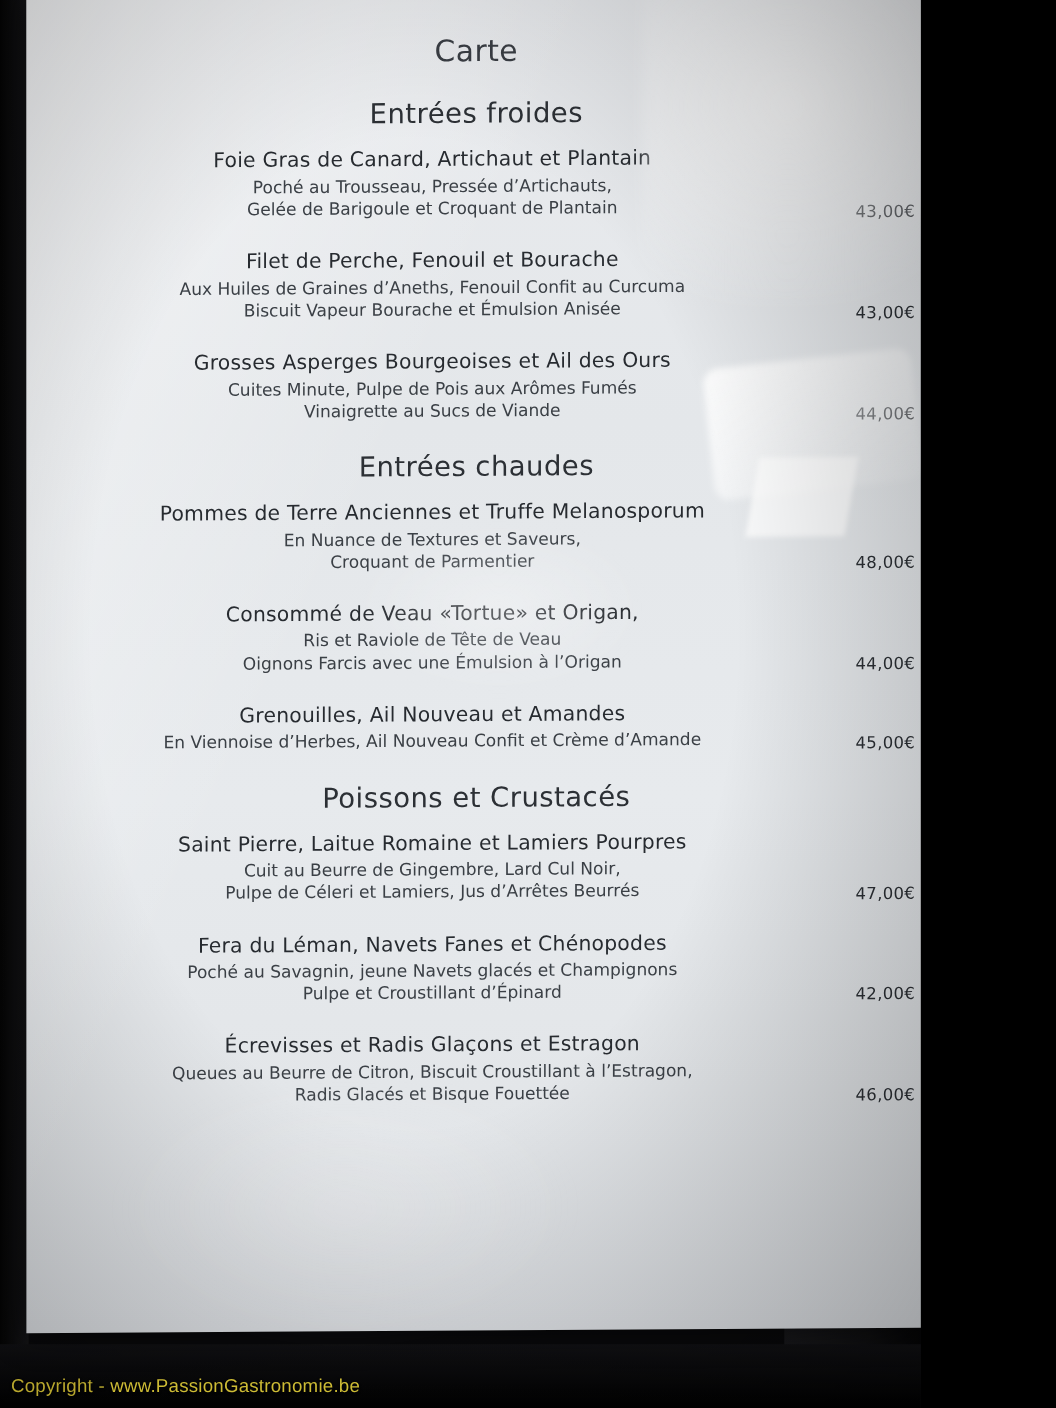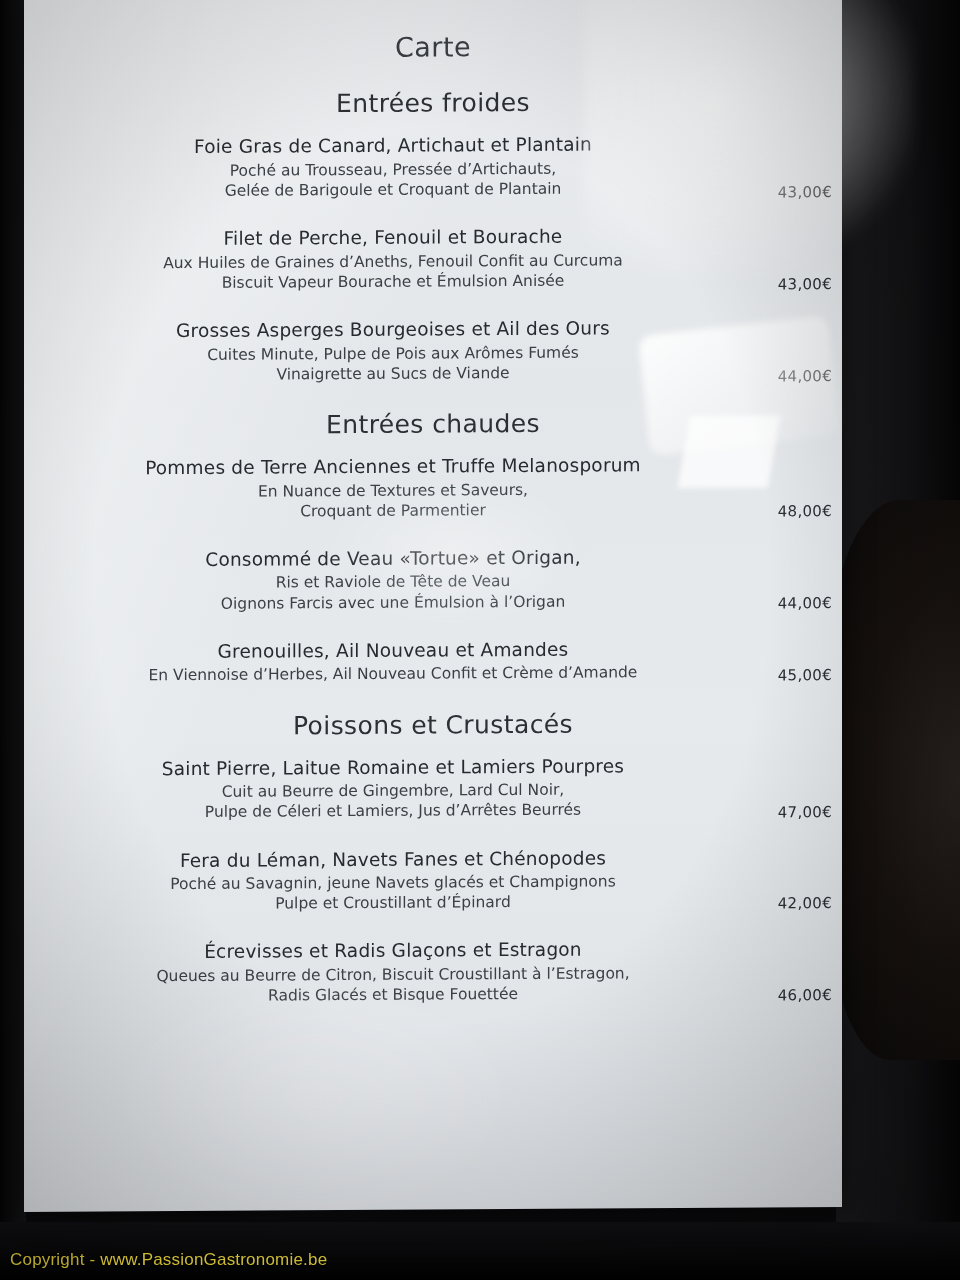--- a/index.html
+++ b/index.html
@@ -9,24 +9,25 @@
   }
   body {
     width: 960px;
     height: 1280px;
     overflow: hidden;
     font-family: "DejaVu Sans", sans-serif;
   }
 
   #photo {
     position: relative;
-    width: 960px;
+    width: 809px;
     height: 1280px;
     background: #0a0a0c;
     overflow: hidden;
+    padding-left: 28px;
   }
 
   
   .dark-left {
     position: absolute;
     left: 0; top: 0;
     width: 26px; height: 1280px;
     background: linear-gradient(to right, #050505, #17171a);
   }
   .dark-right {

